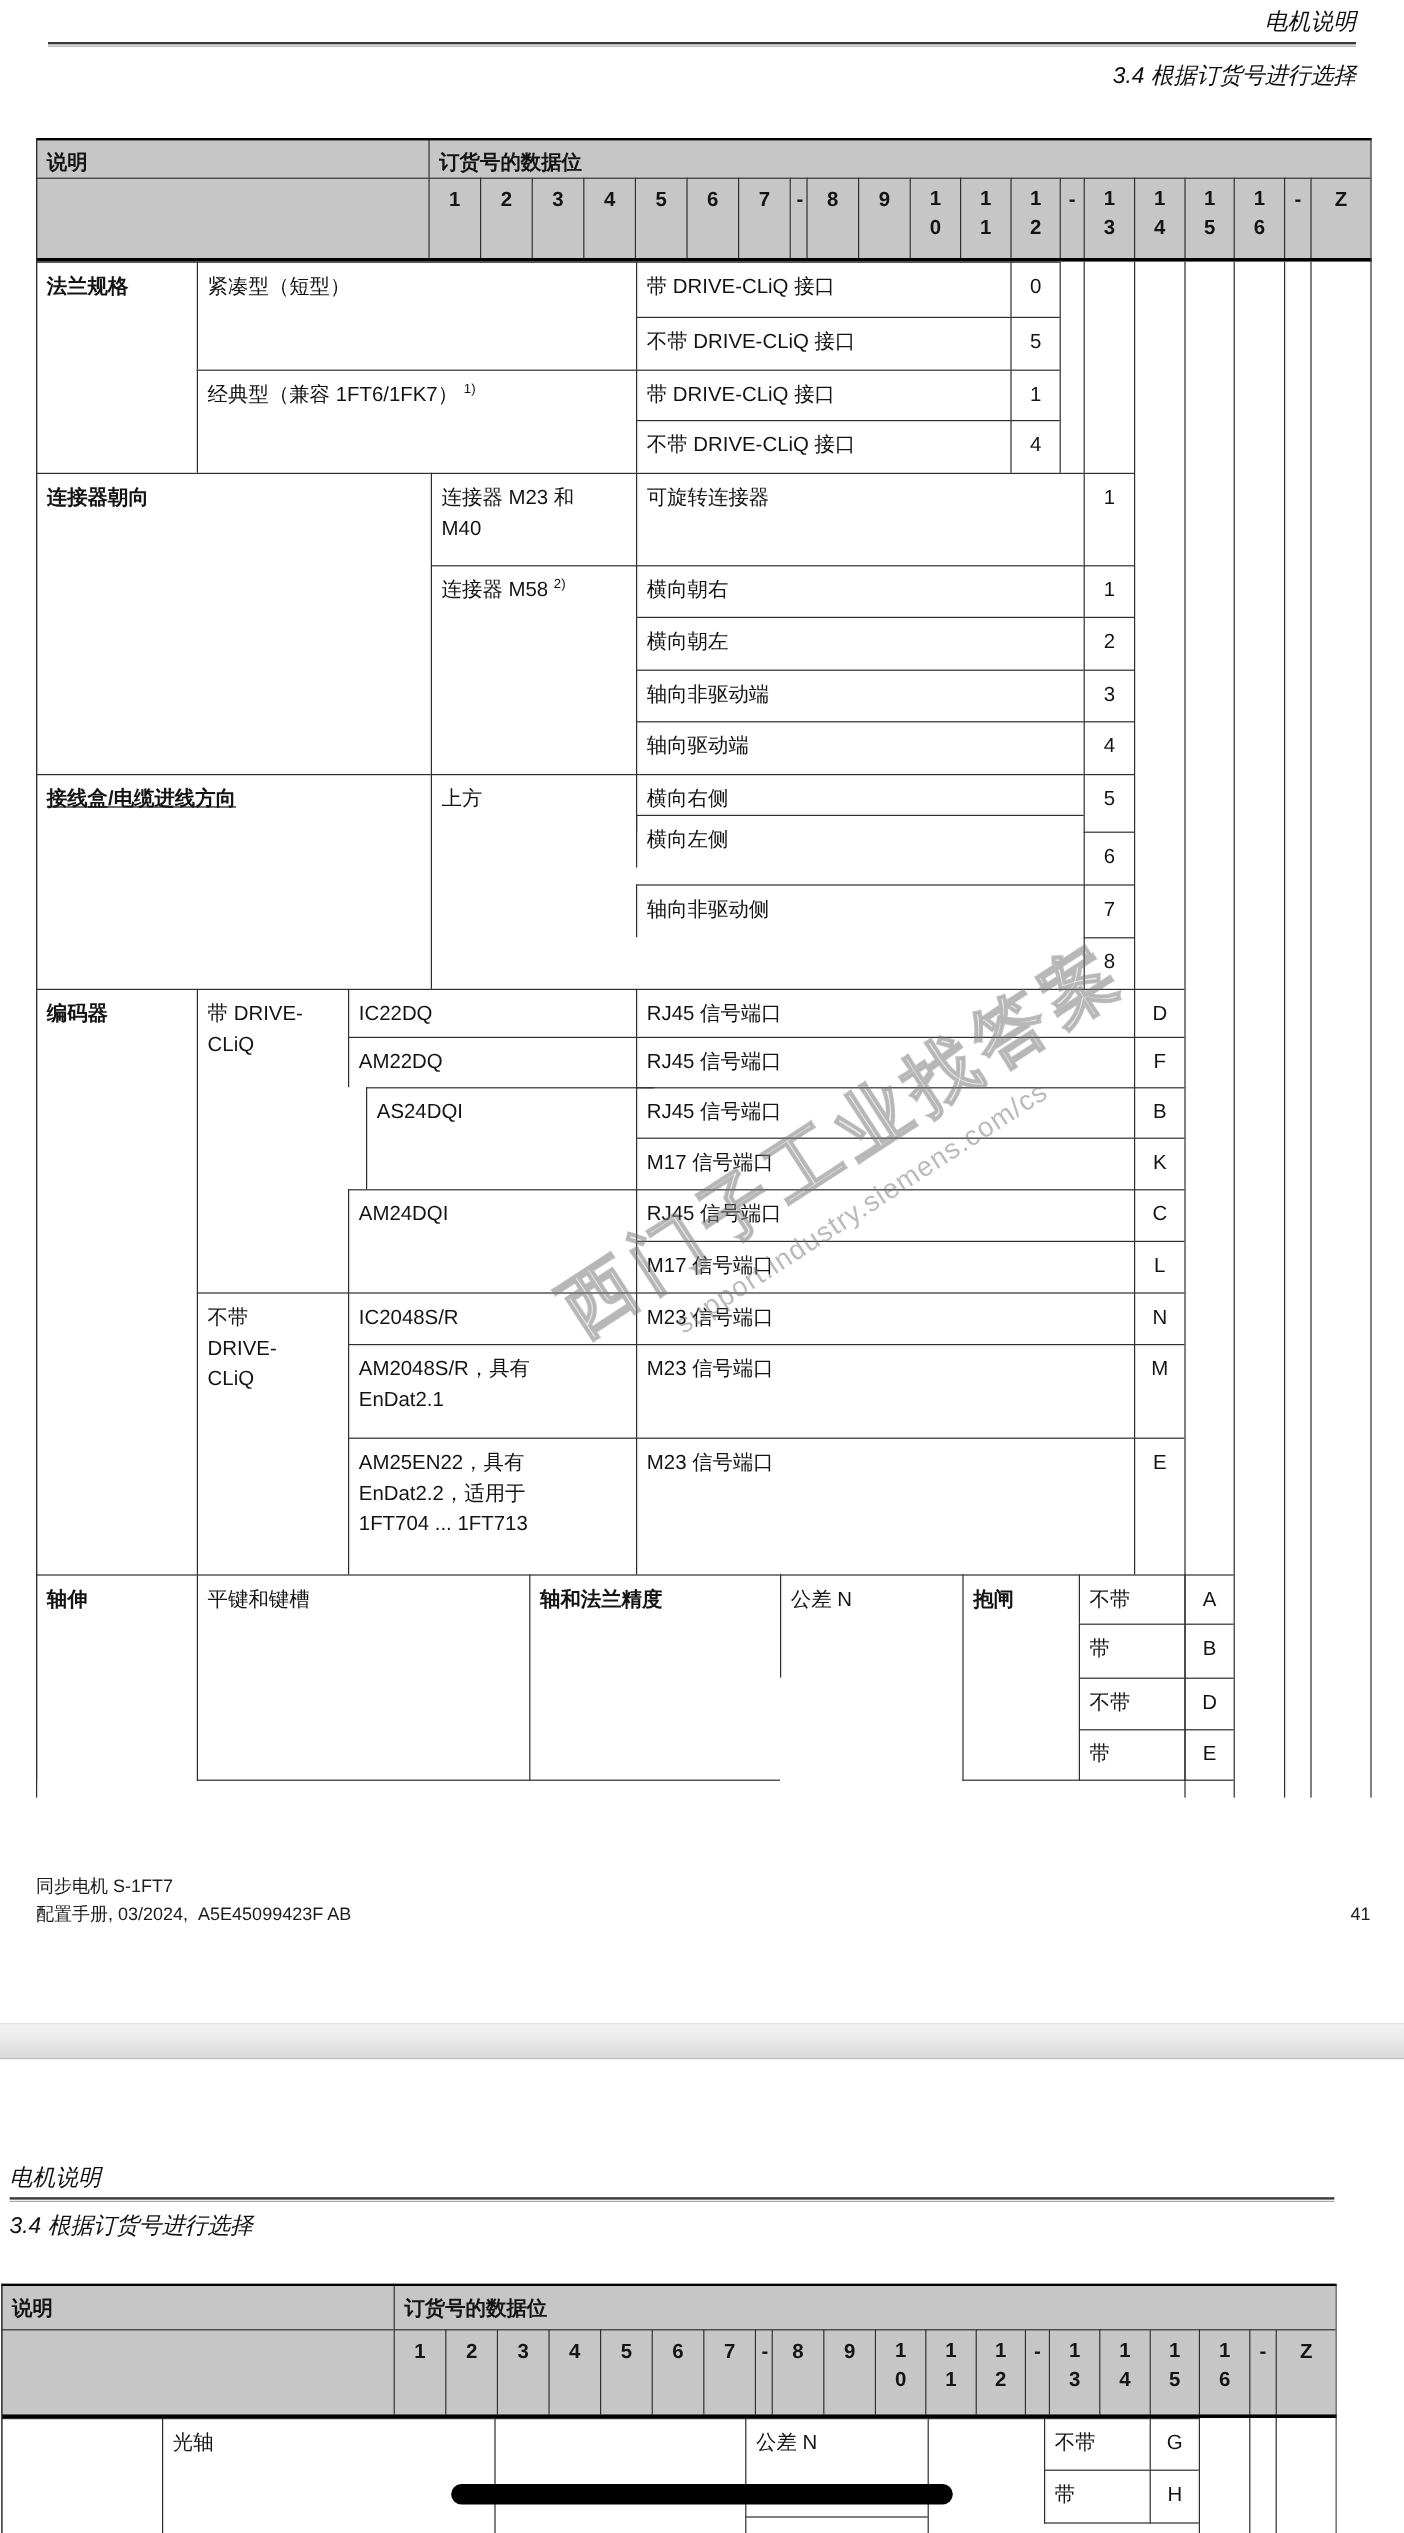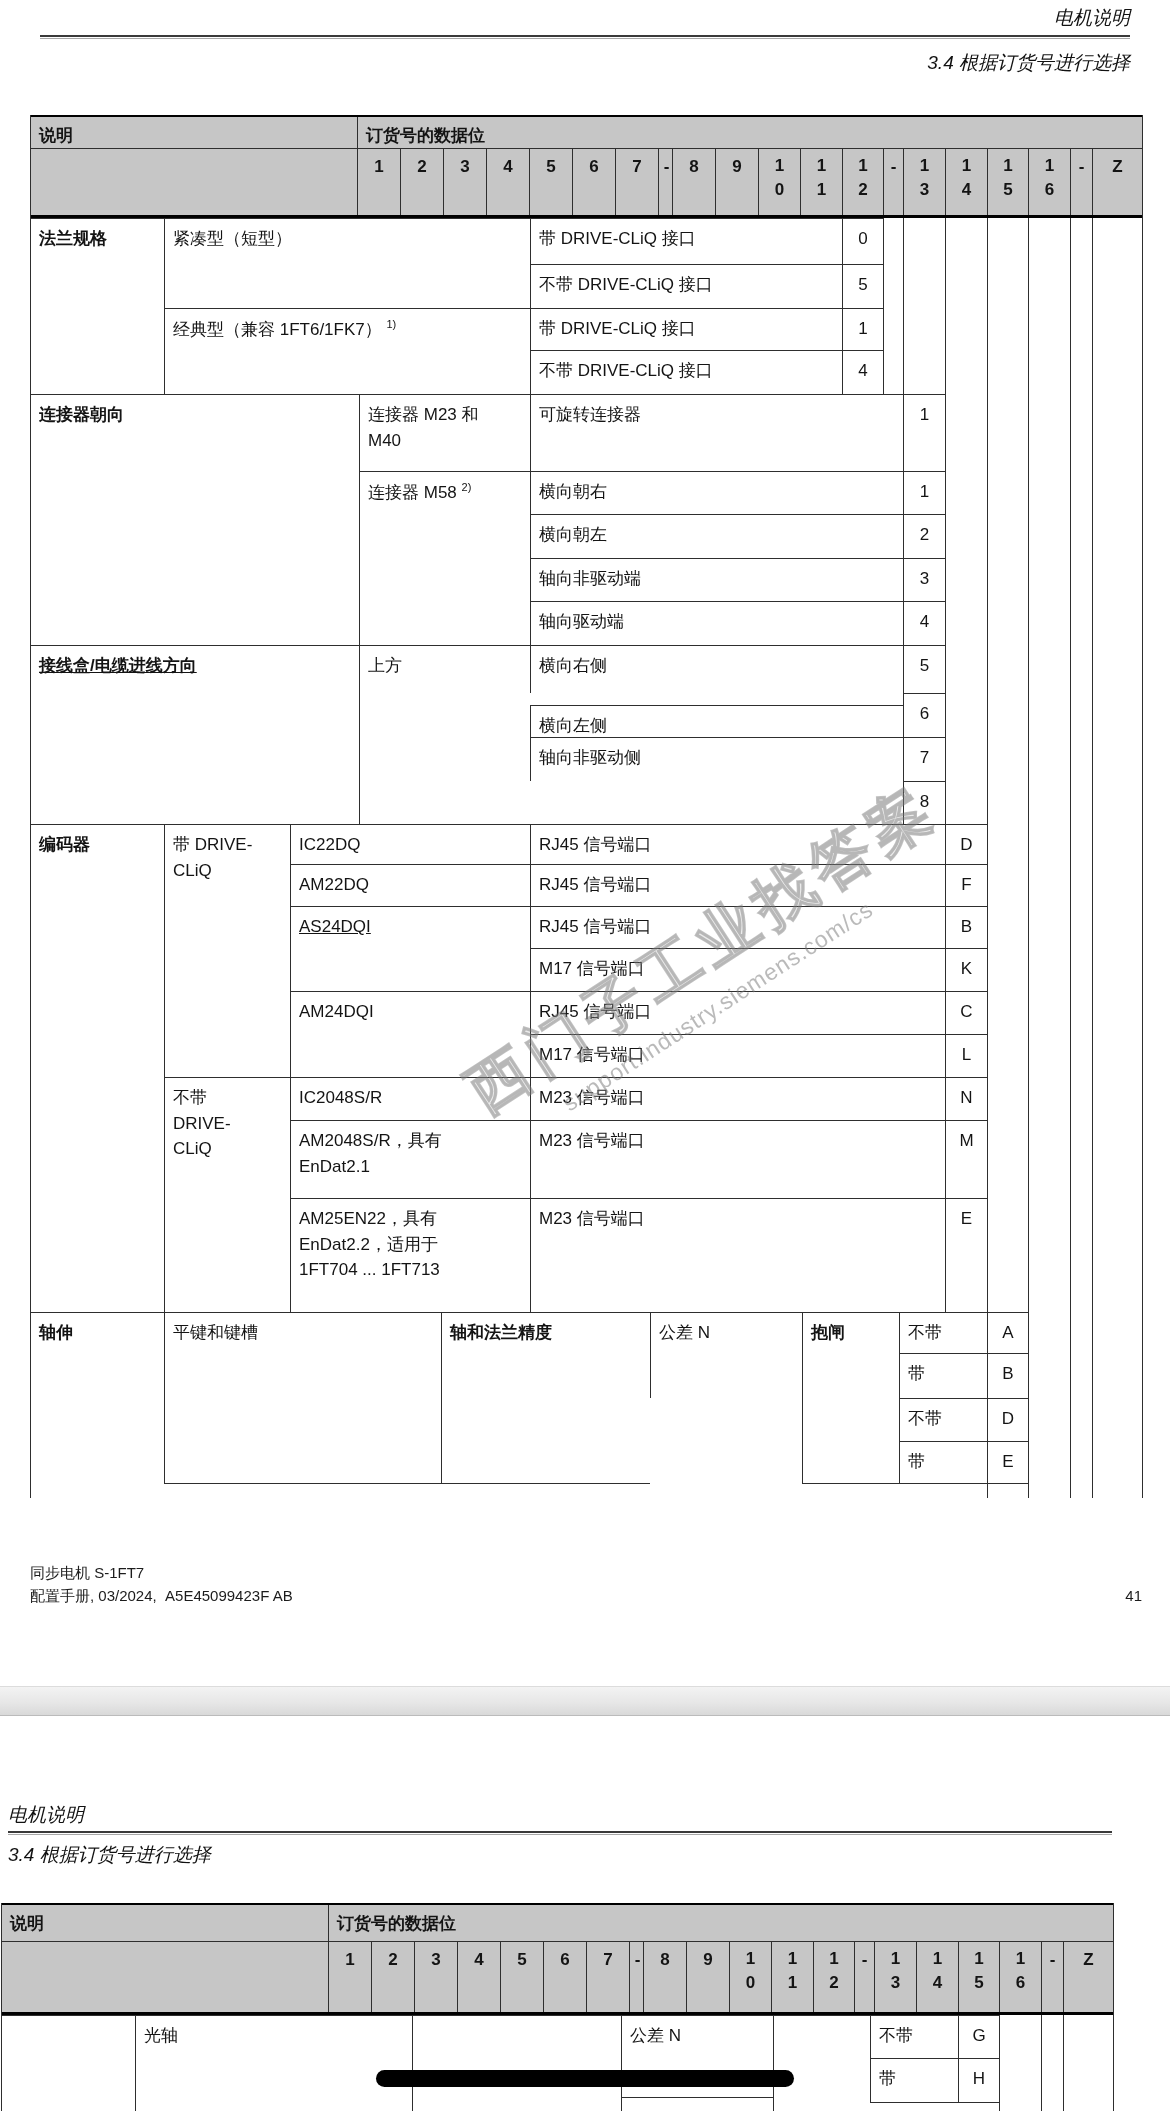--- a/index.html
+++ b/index.html
@@ -91,39 +91,39 @@
     <div class="c v" style="left:873px;top:399px;width:42px;height:44px;">2</div>
     <div class="c" style="left:500px;top:443px;width:373px;height:43px;">轴向非驱动端</div>
     <div class="c v" style="left:873px;top:443px;width:42px;height:43px;">3</div>
     <div class="c" style="left:500px;top:486px;width:373px;height:44px;">轴向驱动端</div>
     <div class="c v" style="left:873px;top:486px;width:42px;height:44px;">4</div>
 
     <div class="c b" style="left:0;top:530px;width:329px;height:179px;text-decoration:underline;">接线盒/电缆进线方向</div>
     <div class="c" style="left:500px;top:530px;width:373px;height:48px;">横向右侧</div>
     <div class="c" style="left:329px;top:530px;width:171px;height:179px;">上方</div>
     <div class="c v" style="left:873px;top:530px;width:42px;height:48px;">5</div>
-    <div class="c" style="left:500px;top:590px;width:373px;height:44px;">横向左侧</div>
+    <div class="c" style="left:500px;top:564px;width:373px;height:44px;">横向左侧</div>
     <div class="c v" style="left:873px;top:578px;width:42px;height:44px;">6</div>
     <div class="c" style="left:500px;top:622px;width:373px;height:44px;">轴向非驱动侧</div>
     <div class="c v" style="left:873px;top:622px;width:42px;height:44px;">7</div>
     <div class="c v" style="left:873px;top:666px;width:42px;height:43px;">8</div>
 
     <div class="c b" style="left:0;top:709px;width:134px;height:488px;">编码器</div>
     <div class="c" style="left:134px;top:709px;width:126px;height:253px;">带 DRIVE-
 CLiQ</div>
     <div class="c" style="left:134px;top:962px;width:126px;height:235px;">不带
 DRIVE-
 CLiQ</div>
     <div class="c" style="left:260px;top:709px;width:240px;height:40px;">IC22DQ</div>
     <div class="c" style="left:500px;top:709px;width:415px;height:40px;">RJ45 信号端口</div>
     <div class="c v" style="left:915px;top:709px;width:42px;height:40px;">D</div>
     <div class="c" style="left:260px;top:749px;width:240px;height:42px;">AM22DQ</div>
     <div class="c" style="left:500px;top:749px;width:415px;height:42px;">RJ45 信号端口</div>
     <div class="c v" style="left:915px;top:749px;width:42px;height:42px;">F</div>
-    <div class="c" style="left:260px;top:791px;width:240px;height:85px;text-decoration:underline;">AS24DQI</div>
+    <div class="c" style="left:275px;top:791px;width:240px;height:85px;">AS24DQI</div>
     <div class="c" style="left:500px;top:791px;width:415px;height:42px;">RJ45 信号端口</div>
     <div class="c v" style="left:915px;top:791px;width:42px;height:42px;">B</div>
     <div class="c" style="left:500px;top:833px;width:415px;height:43px;">M17 信号端口</div>
     <div class="c v" style="left:915px;top:833px;width:42px;height:43px;">K</div>
     <div class="c" style="left:260px;top:876px;width:240px;height:86px;">AM24DQI</div>
     <div class="c" style="left:500px;top:876px;width:415px;height:43px;">RJ45 信号端口</div>
     <div class="c v" style="left:915px;top:876px;width:42px;height:43px;">C</div>
     <div class="c" style="left:500px;top:919px;width:415px;height:43px;">M17 信号端口</div>
     <div class="c v" style="left:915px;top:919px;width:42px;height:43px;">L</div>
     <div class="c" style="left:260px;top:962px;width:240px;height:43px;">IC2048S/R</div>

